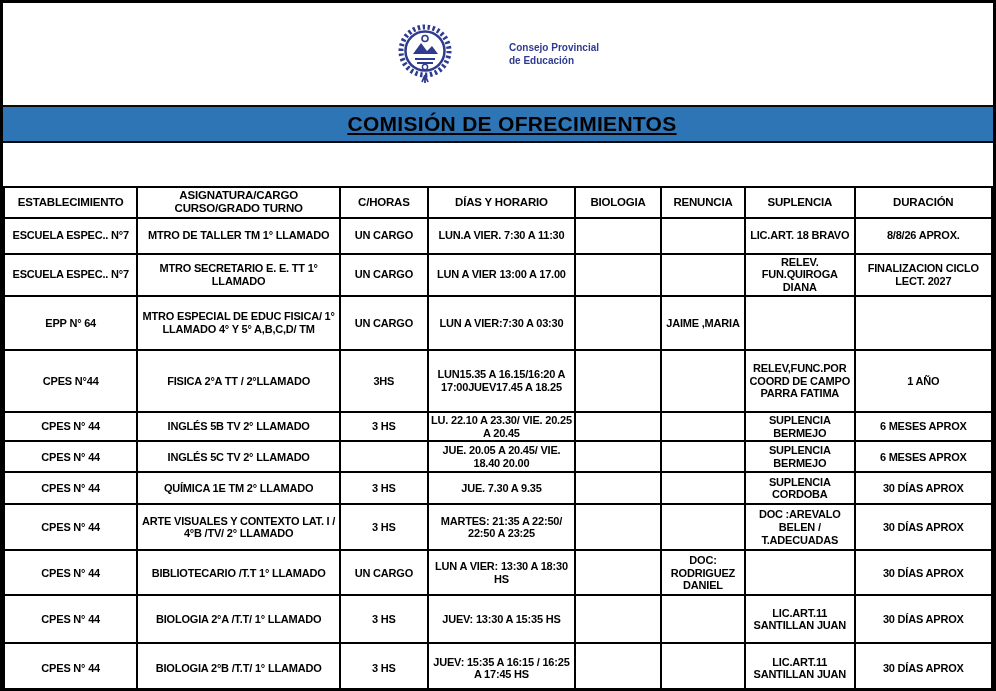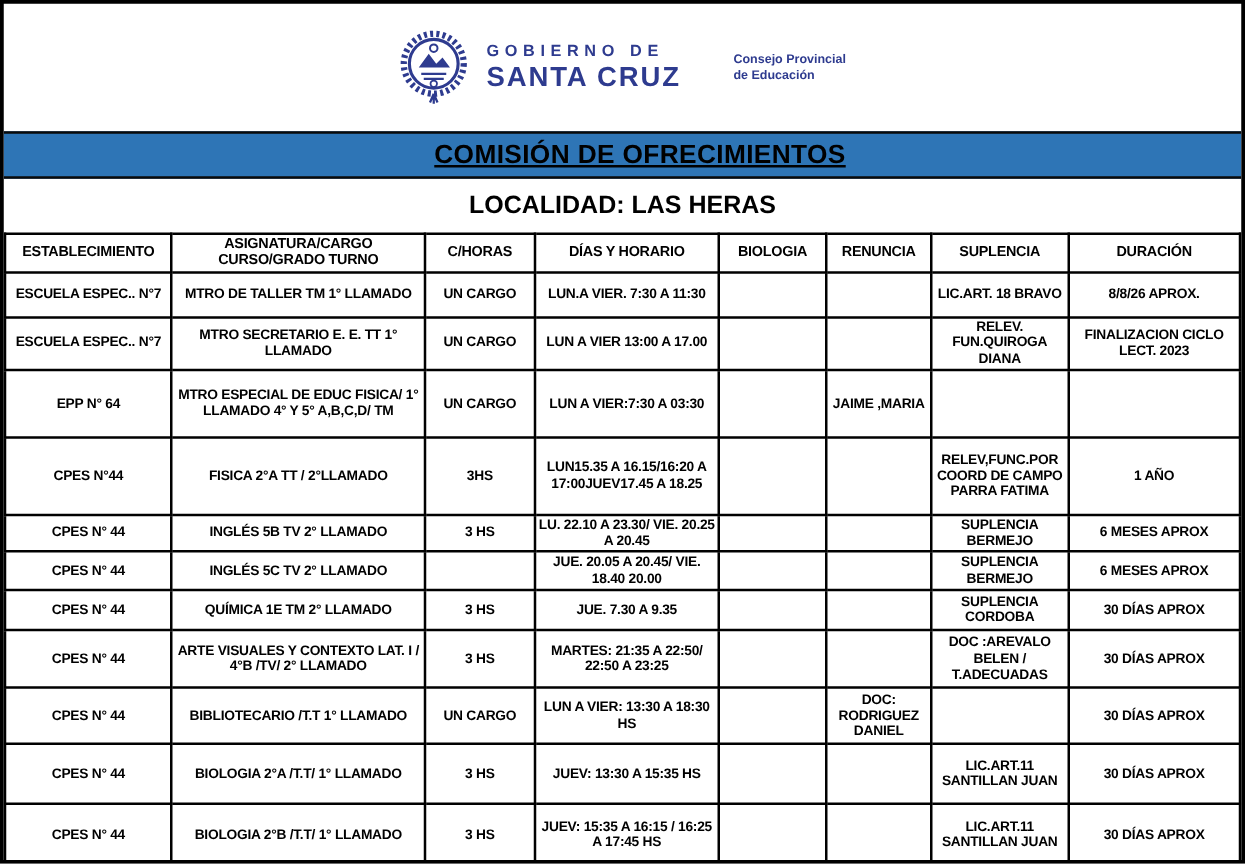--- a/index.html
+++ b/index.html
@@ -142,37 +142,32 @@
     <div class="logo-group">
       <svg class="crest" viewBox="0 0 56 62" xmlns="http://www.w3.org/2000/svg">
         <circle cx="28" cy="28" r="24" fill="none" stroke="#2e3b8f" stroke-width="5" stroke-dasharray="2.4 2.6"></circle>
         <circle cx="28" cy="28" r="19.5" fill="#ffffff" stroke="#2e3b8f" stroke-width="2.5"></circle>
         <path d="M16 31 L24 20 L30 28 L35 23 L41 31 Z" fill="#2e3b8f"></path>
         <circle cx="28" cy="15.5" r="3" fill="none" stroke="#2e3b8f" stroke-width="1.6"></circle>
         <path d="M18 36 H38 M20 40 H36" stroke="#2e3b8f" stroke-width="1.8" fill="none"></path>
         <circle cx="28" cy="44" r="2.6" fill="none" stroke="#2e3b8f" stroke-width="1.4"></circle>
         <path d="M28 52 L25 59 M28 52 L31 59 M28 52 L28 60" stroke="#2e3b8f" stroke-width="1.8"></path>
       </svg>
-      <div class="gov-text">
-        <span class="gov-line1">GOBIERNO DE</span>
-        <span class="gov-line2">SANTA CRUZ</span>
-      </div>
       <div class="consejo-text">
         <div>Consejo Provincial</div>
         <div>de Educación</div>
       </div>
     </div>
   </div>
 
   <div class="title-band">
     <span class="page-title">COMISIÓN DE OFRECIMIENTOS</span>
   </div>
 
   <div class="subheader">
-    <div class="localidad-cell">LOCALIDAD: LAS HERAS</div>
   </div>
 
   <div class="table-wrap">
     <table>
       <colgroup>
         <col class="c1">
           <col class="c2">
           <col class="c3">
           <col class="c4">
         <col class="c5">
@@ -204,21 +199,21 @@
             <td>8/8/26 APROX.</td>
           </tr>
           <tr>
             <td>ESCUELA ESPEC.. N°7</td>
             <td>MTRO SECRETARIO E. E. TT 1° LLAMADO</td>
             <td>UN CARGO</td>
             <td>LUN A VIER 13:00 A 17.00</td>
             <td></td>
             <td></td>
             <td>RELEV. FUN.QUIROGA DIANA</td>
-            <td>FINALIZACION CICLO LECT. 2023</td>
+            <td>FINALIZACION CICLO LECT. 2027</td>
           </tr>
           <tr>
             <td>EPP N° 64</td>
             <td>MTRO ESPECIAL DE EDUC FISICA/ 1° LLAMADO 4° Y 5° A,B,C,D/ TM</td>
             <td>UN CARGO</td>
             <td>LUN A VIER:7:30 A 03:30</td>
             <td></td>
             <td>JAIME ,MARIA</td>
             <td></td>
             <td></td>

